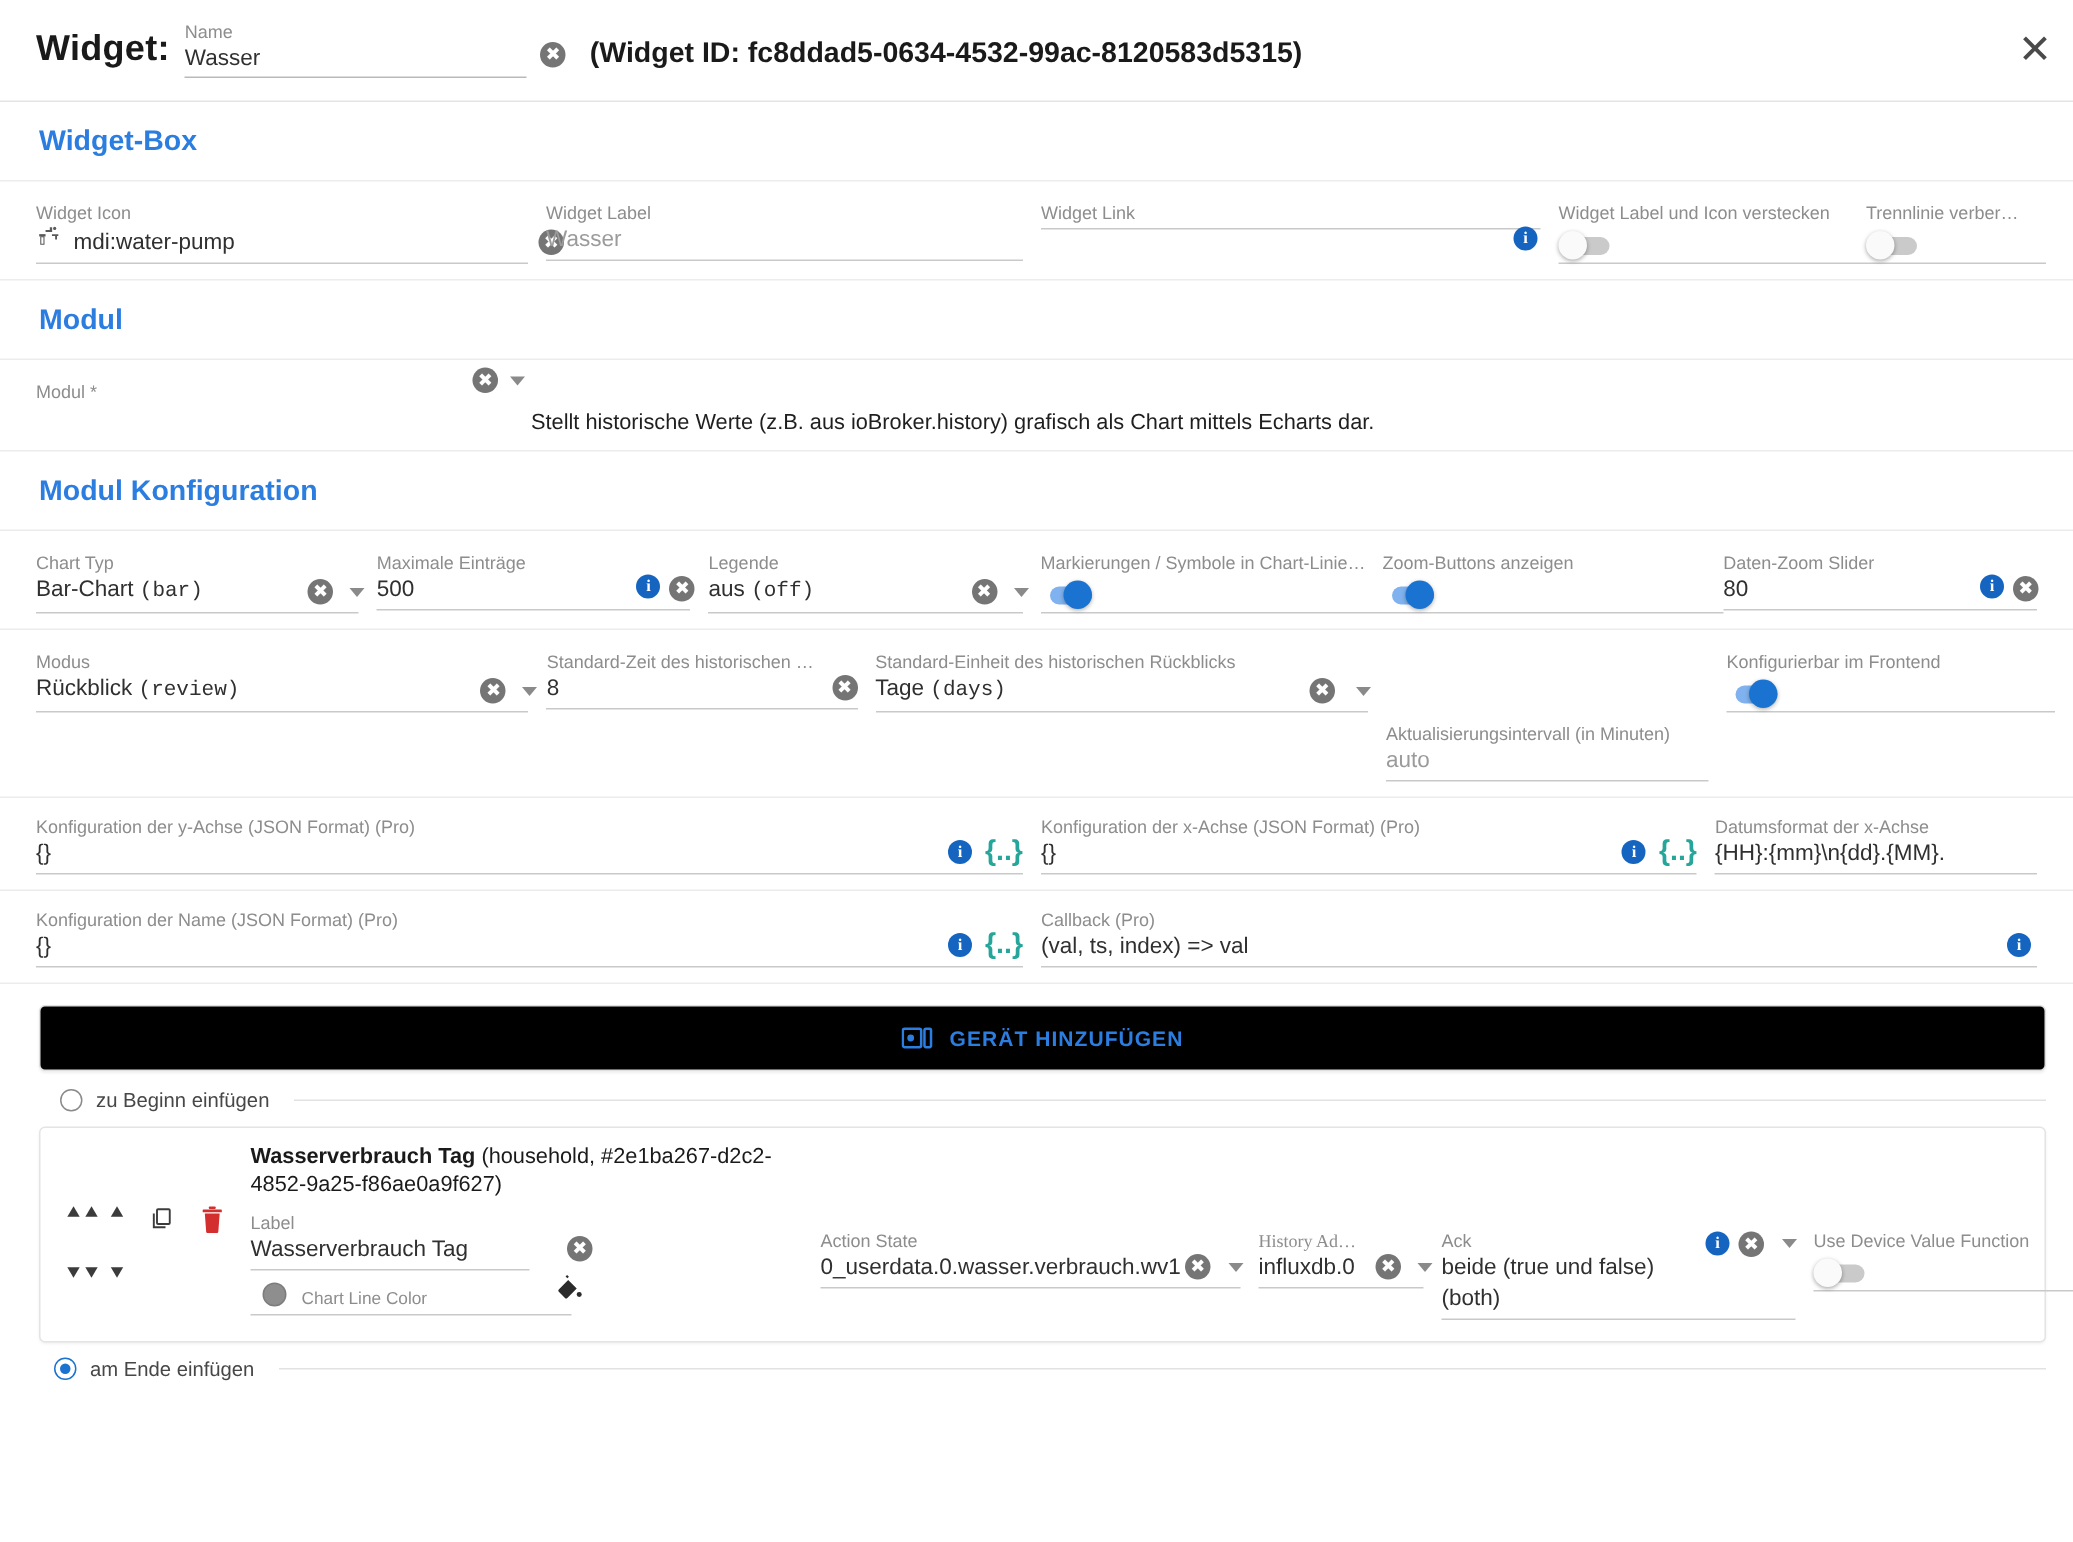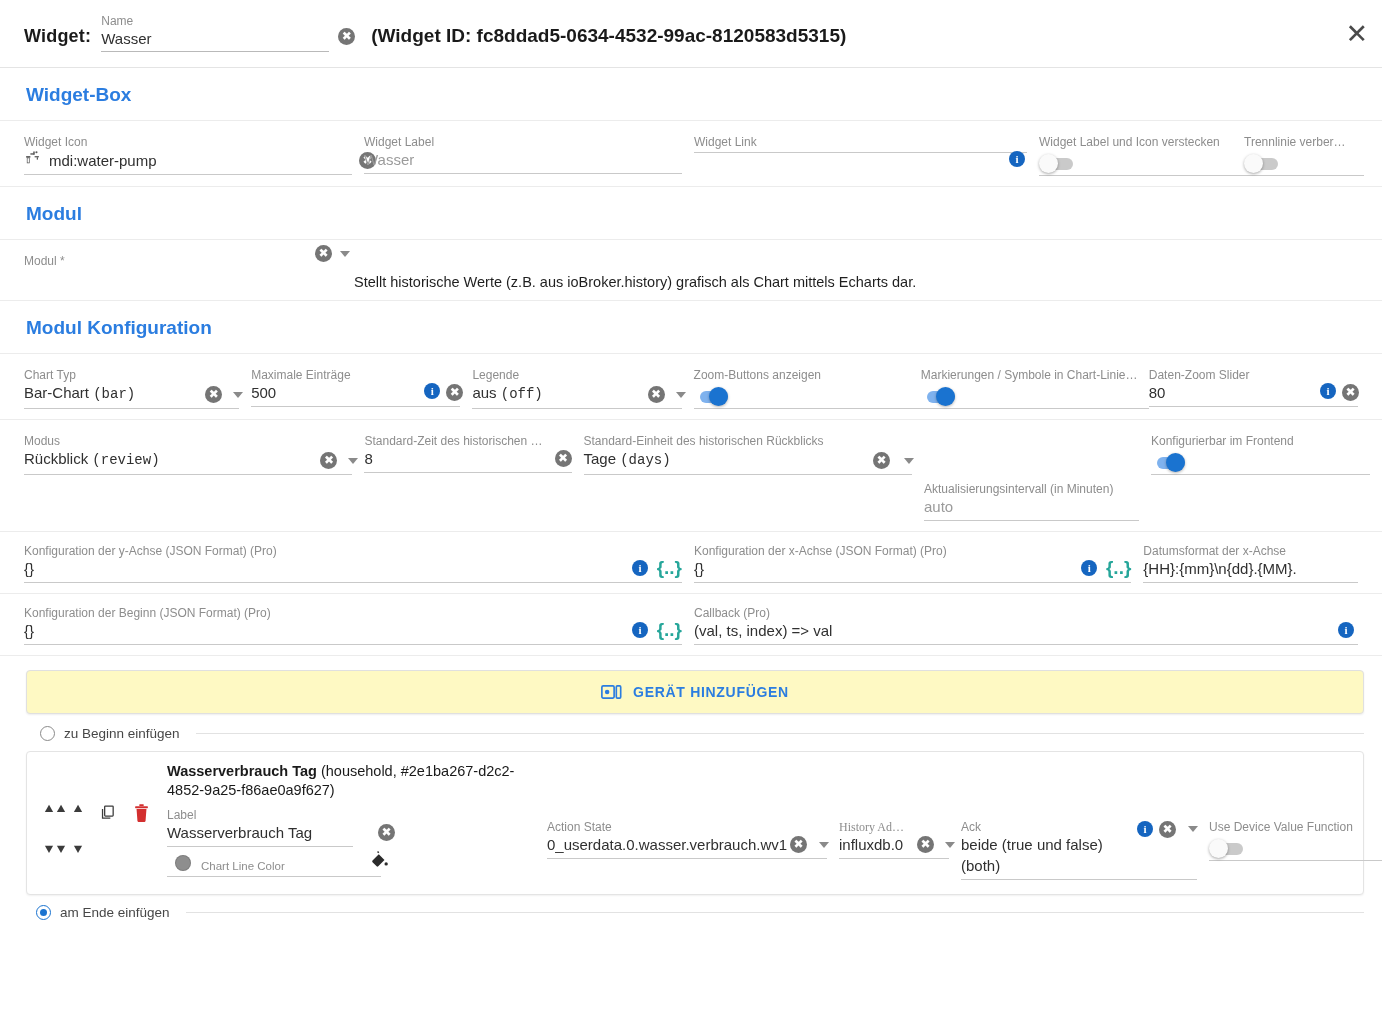--- a/index.html
+++ b/index.html
@@ -16,21 +16,21 @@
   
   .hdr {
     height: 68px;
     border-bottom: 1px solid #e4e4e4;
     display: flex; align-items: flex-start;
     padding: 0 14px 0 24px;
     position: relative;
   }
   .hdr-row { display: flex; align-items: flex-end; padding-top: 14px; width: 100%; }
   .hdr-title {
-    font-size: 18px; font-weight: bold; letter-spacing: .2px;
+    font-size: 24px; font-weight: bold; letter-spacing: .2px;
     padding-bottom: 5px; white-space: nowrap;
   }
   .name-field {
     width: 228px; margin-left: 10px; position: relative;
     border-bottom: 1px solid #b9b9b9; padding-bottom: 2px;
   }
   .fl { font-size: 12px; color: #8d8d8d; line-height: 14px; }
   .fv { font-size: 15px; color: #303030; line-height: 21px; white-space: nowrap; }
   .fv.ph { color: #9b9b9b; }
   .fv.mono-part i { font-family: "Liberation Mono", monospace; font-style: normal; font-size: 14px;}
@@ -98,21 +98,21 @@
   .tgl.on .knob { left: 15px; background: #1a73d0; box-shadow: 0 1px 3px rgba(0,0,0,.3); }
 
   .desc { font-size: 14.5px; color: #1f1f1f; padding-top: 20px; }
 
   
   .add-box {
     margin: 14px 18px 0 26px;
     border: 1px solid #e0e0e0; border-radius: 4px;
     height: 44px; display: flex; align-items: center; justify-content: center;
     box-shadow: 0 1px 2px rgba(0,0,0,.07);
-    background: #fef9c3; cursor: pointer;
+    background: #000000; cursor: pointer;
   }
   .add-box .lbl { color: #2b7de0; font-weight: bold; font-size: 14px; letter-spacing: .7px; }
   .dev-icon { margin-right: 11px; display: inline-flex; }
 
   .radio-row { display: flex; align-items: center; padding: 12px 18px 0 40px; }
   .radio {
     width: 15px; height: 15px; border-radius: 50%;
     border: 1.6px solid #8a8a8a; margin-right: 9px; cursor: pointer; position: relative;
   }
   .radio.sel { border-color: #1a73d0; }
@@ -261,29 +261,29 @@
     <div class="cell" style="width:222px;">
       <div class="fl">Legende</div>
       <div class="inp underline">
         <span class="fv mono-part">aus <i>(off)</i></span>
       </div>
       <div class="clear-ico" style="right:29px;bottom:6px;">✖</div>
       <div class="caret" style="right:8px;bottom:11px;"></div>
     </div>
 
     <div class="cell underline" style="width:228px;padding-bottom:4px;">
-      <div class="fl" style="white-space:nowrap;">Zoom-Buttons anzeigen</div>
+      <div class="fl" style="white-space:nowrap;">Markierungen / Symbole in Chart-Linie…</div>
       <div class="tgl on">
           <div class="track"></div>
           <div class="knob"></div>
         </div>
     </div>
 
     <div class="cell underline" style="width:228px;padding-bottom:4px;">
-      <div class="fl" style="white-space:nowrap;">Markierungen / Symbole in Chart-Linie…</div>
+      <div class="fl" style="white-space:nowrap;">Zoom-Buttons anzeigen</div>
       <div class="tgl on">
           <div class="track"></div>
           <div class="knob"></div>
         </div>
     </div>
 
     <div class="cell" style="width:222px;">
       <div class="fl">Daten-Zoom Slider</div>
       <div class="inp underline">
         <span class="fv">80</span>
@@ -358,21 +358,21 @@
     <div class="cell" style="width:228px;">
       <div class="fl" style="white-space:nowrap;">Datumsformat der x-Achse</div>
       <div class="inp underline">
         <span class="fv">{HH}:{mm}\n{dd}.{MM}.</span>
       </div>
     </div>
   </div>
 
   <div class="row" style="padding-top:12px;">
     <div class="cell" style="width:674px;">
-      <div class="fl">Konfiguration der Beginn (JSON Format) (Pro)</div>
+      <div class="fl">Konfiguration der Name (JSON Format) (Pro)</div>
       <div class="inp underline">
         <span class="fv">{}</span>
       </div>
       <div class="info-ico" style="right:46px;top:16px;">i</div>
       <div class="json-ico" style="right:12px;top:14px;">{..}</div>
     </div>
 
     <div class="cell" style="width:680px;">
       <div class="fl">Callback (Pro)</div>
       <div class="inp underline">

